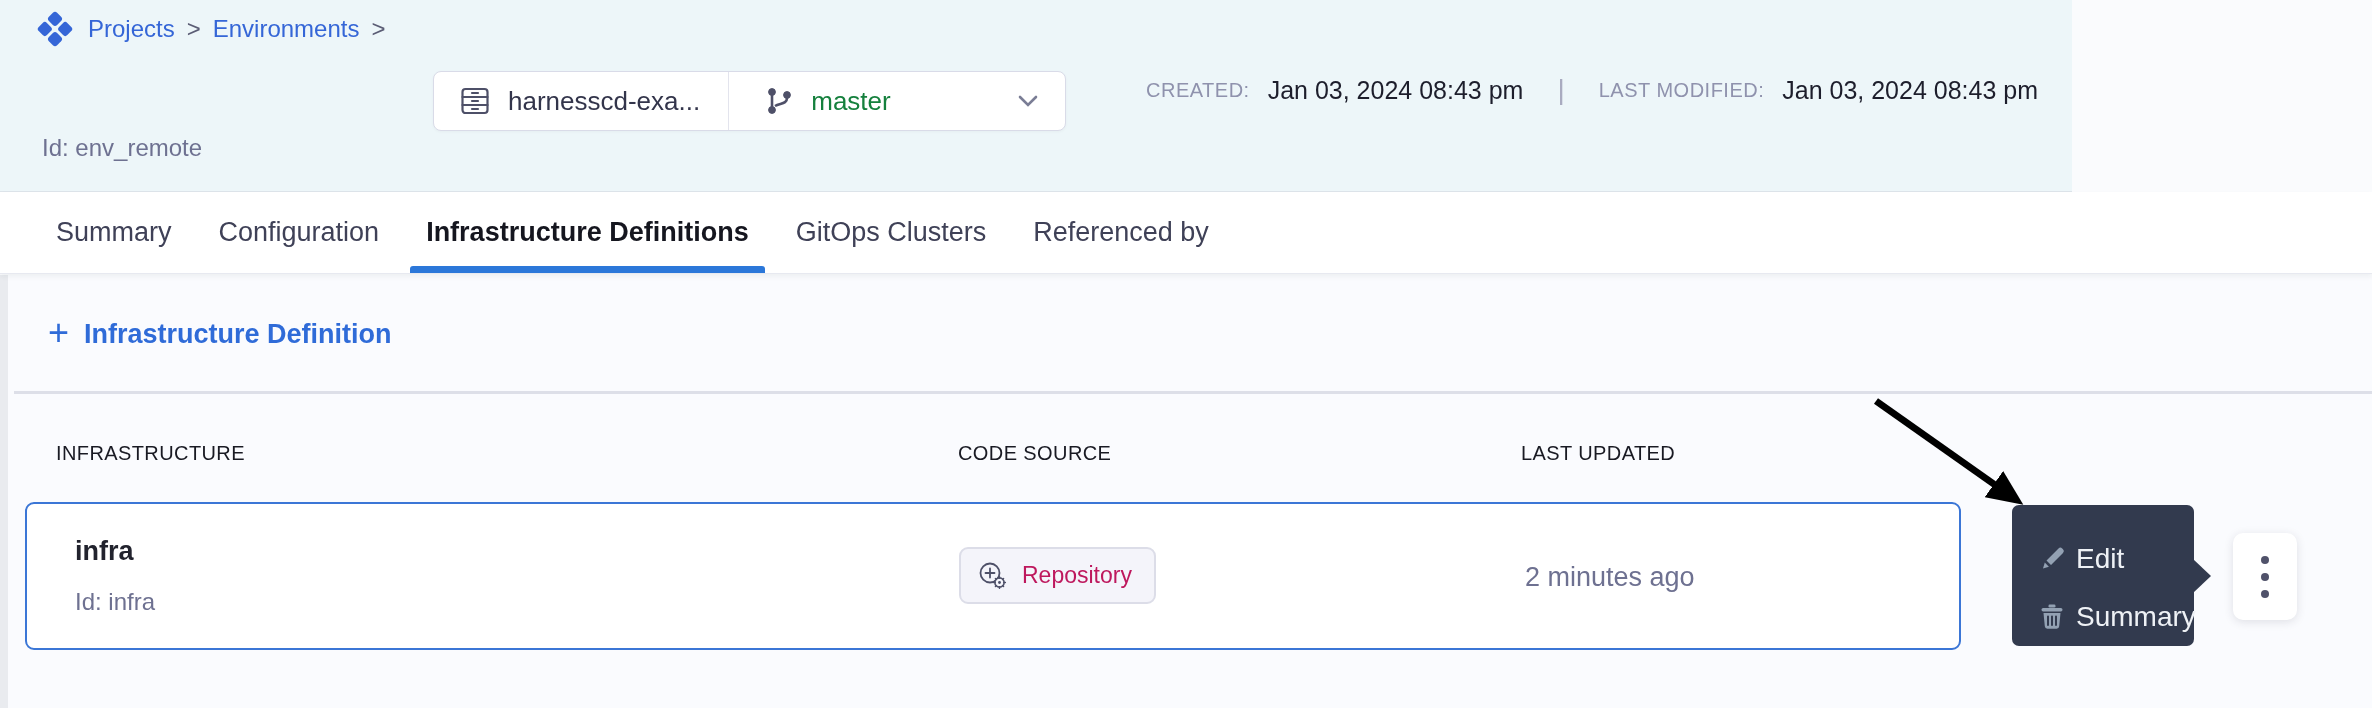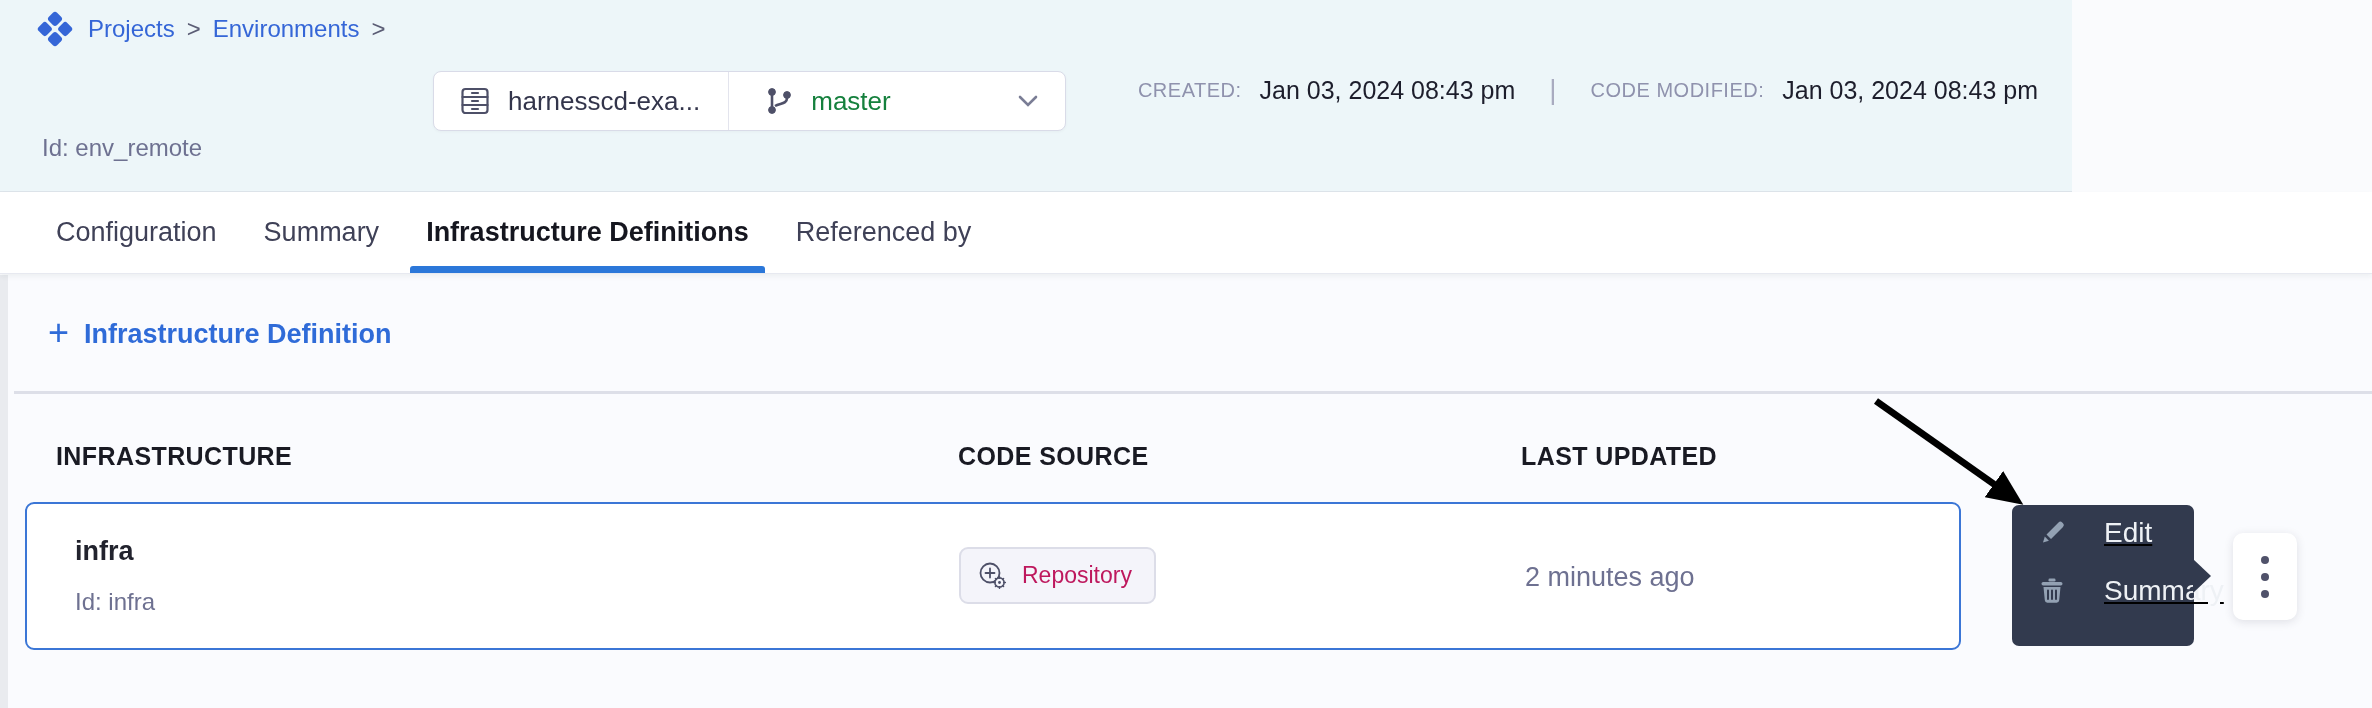--- a/index.html
+++ b/index.html
@@ -49,21 +49,21 @@
   .content { position:absolute; left:0; top:275px; width:2372px; height:433px; background:#fafbfe; }
   .left-strip { position:absolute; left:0; top:275px; width:8px; height:433px; background:#e9ebef; }
 
   .add-btn { position:absolute; left:48px; top:318px; display:flex; align-items:center; gap:15px;
     color:#2f6bd8; cursor:pointer; }
   .add-btn .plus { font-size:36px; font-weight:400; line-height:1; margin-top:-3px; }
   .add-btn .add-label { font-size:27px; font-weight:700; }
 
   .divider { position:absolute; left:14px; top:391px; width:2358px; height:3px; background:#dddfe8; }
 
-  .thead { position:absolute; top:442px; font-size:25px; font-weight:700; color:#191a23;
+  .thead { position:absolute; top:442px; font-size:20px; font-weight:400; color:#191a23;
     letter-spacing:0.4px; }
   .th-infra { left:56px; } .th-code { left:958px; } .th-updated { left:1521px; }
 
   .row-card { position:absolute; left:25px; top:502px; width:1936px; height:148px;
     background:#ffffff; border:2px solid #3b76d6; border-radius:9px; cursor:pointer; }
   .row-name { position:absolute; left:48px; top:32px; font-size:27px; font-weight:600; color:#22232e; }
   .row-id { position:absolute; left:48px; top:84px; font-size:24px; color:#6e7191; }
 
   .chip { position:absolute; left:932px; top:43px; height:57px; display:inline-flex;
     align-items:center; gap:13px; padding:0 22px 0 16px; background:#f4f4fa;
@@ -77,22 +77,22 @@
     display:flex; flex-direction:column; align-items:center; justify-content:center; gap:9px;
     cursor:pointer; }
   .kebab-btn .dot { width:8px; height:8px; border-radius:50%; background:#50526a; }
 
   
   .ctx-menu { position:absolute; left:2012px; top:505px; width:182px; height:141px;
     background:#323a4e; border-radius:7px; z-index:6; padding-top:12px; }
   .ctx-menu::after { content:""; position:absolute; right:-17px; top:54px;
     border-top:17px solid transparent; border-bottom:17px solid transparent;
     border-left:18px solid #323a4e; }
-  .ctx-item { height:58px; display:flex; align-items:flex-start; gap:36px; padding-left:24px;
-    cursor:pointer;text-decoration:underline; }
+  .ctx-item { height:58px; display:flex; align-items:flex-end; gap:8px; padding-left:24px;
+    cursor:pointer; }
   .ctx-item .ctx-label { font-size:28px; color:#eef1f5; }
 
   
   .annot-arrow { position:absolute; left:1858px; top:390px; z-index:7; pointer-events:none; }
 
   .icon { display:inline-flex; align-items:center; justify-content:center; }
 </style>
 </head>
 <body>
 
@@ -148,29 +148,30 @@
           <path d="M3 3 L11 11 L19 3"></path>
         </svg>
       </span>
     </div>
   </div>
 
   <div class="meta">
     <span class="mlabel">CREATED:</span>
     <span class="mvalue">Jan 03, 2024 08:43 pm</span>
     <span class="mdiv">|</span>
-    <span class="mlabel">CODE MODIFIED:</span>
+    <span class="mlabel">LAST MODIFIED:</span>
     <span class="mvalue">Jan 03, 2024 08:43 pm</span>
   </div>
 </div>
 
 <div class="tabbar">
+  <div class="tab">Summary</div>
   <div class="tab">Configuration</div>
-  <div class="tab">Summary</div>
   <div class="tab active">Infrastructure Definitions</div>
+  <div class="tab">GitOps Clusters</div>
   <div class="tab">Referenced by</div>
 </div>
 
 <div class="content"></div>
 <div class="left-strip"></div>
 
 <div class="add-btn">
   <span class="plus">+</span>
   <span class="add-label">Infrastructure Definition</span>
 </div>

